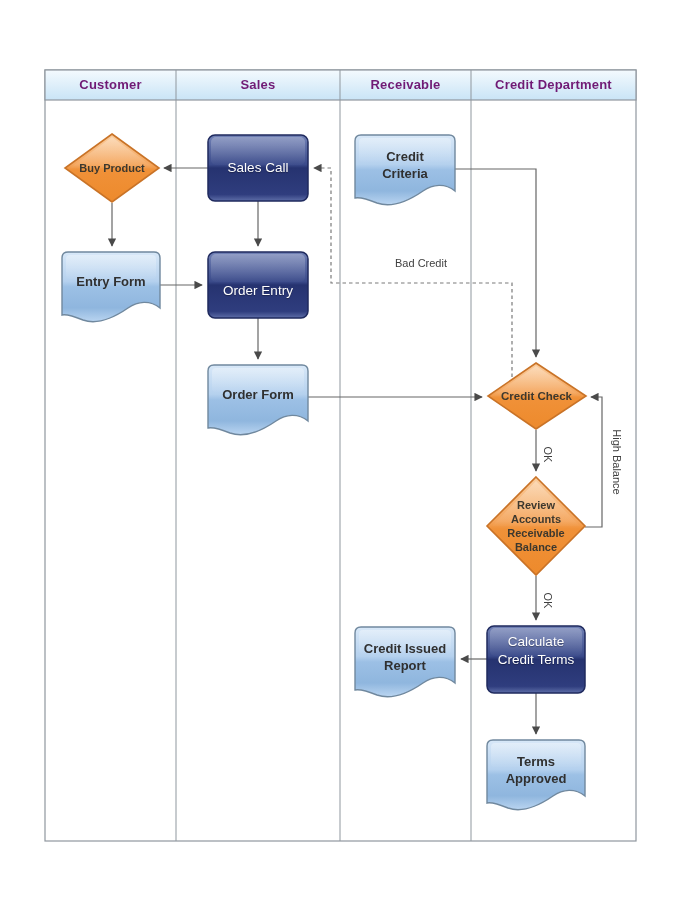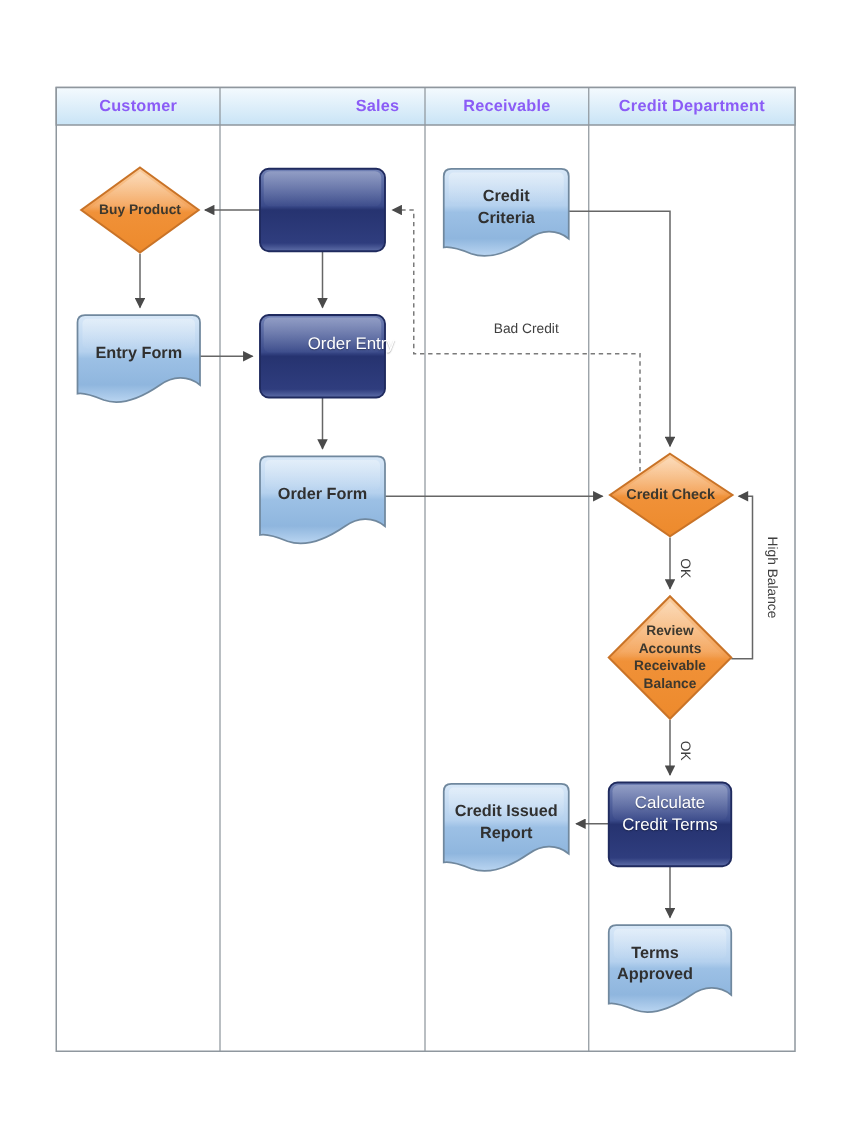--- a/index.html
+++ b/index.html
@@ -10,21 +10,21 @@
     font-family:"Liberation Sans", sans-serif;
     overflow:hidden;
   }
   .canvas svg{position:absolute;left:0;top:0;}
   .lbl{
     position:absolute;
     display:flex;align-items:center;justify-content:center;
     text-align:center;line-height:1.28;
     color:#333333;pointer-events:none;white-space:normal;
   }
-  .hdr{font-size:13px;font-weight:700;color:#8b5cf6;letter-spacing:.2px;}
+  .hdr{font-size:13px;font-weight:700;color:#701a75;letter-spacing:.2px;}
   .proc{color:#ffffff;font-size:13.5px;text-shadow:0 1px 1px rgba(0,0,0,.35);}
   .doc{font-size:13px;color:#303030;font-weight:600;}
   .dec{font-size:11px;color:#3d382e;font-weight:700;}
   .edge{font-size:11px;color:#3f3f3f;}
   .rot{transform:rotate(90deg);}
 </style>
 </head>
 <body>
 
 <div class="canvas">
@@ -138,33 +138,34 @@
       <rect x="359" y="630" width="92" height="24" rx="4" fill="url(#gGlass)" opacity="0.5"></rect>
     </g>
 
     <g>
       <path d="M487,746 Q487,740 493,740 L579,740 Q585,740 585,746 L585,796 C575,788 563,789 553,796 C537,807 522,813 508,808 C498,804 491,802 487,803 Z" fill="url(#gDoc)" stroke="#70889E" stroke-width="1.4"></path>
       <rect x="491" y="743" width="90" height="24" rx="4" fill="url(#gGlass)" opacity="0.5"></rect>
     </g>
   </svg>
 
   <div class="lbl hdr" style="left:45px;top:70px;width:131px;height:30px;">Customer</div>
-  <div class="lbl hdr" style="left:176px;top:70px;width:164px;height:30px;margin-left:44px;">Sales</div>
+  <div class="lbl hdr" style="left:176px;top:70px;width:164px;height:30px;">Sales</div>
   <div class="lbl hdr" style="left:340px;top:70px;width:131px;height:30px;">Receivable</div>
   <div class="lbl dec" style="left:64px;top:134px;width:96px;height:68px;">Buy Product</div>
 
   <div class="lbl hdr" style="left:471px;top:70px;width:165px;height:30px;">Credit Department</div>
+  <div class="lbl proc" style="left:208px;top:135px;width:100px;height:66px;">Sales Call</div>
   <div class="lbl doc" style="left:62px;top:252px;width:98px;height:60px;">Entry Form</div>
-  <div class="lbl proc" style="left:208px;top:236px;width:100px;height:78px;padding-left:23px;">Order Entry</div>
+  <div class="lbl proc" style="left:208px;top:252px;width:100px;height:78px;">Order Entry</div>
   <div class="lbl doc" style="left:208px;top:365px;width:100px;height:60px;">Order Form</div>
   <div class="lbl doc" style="left:370px;top:137px;width:70px;height:58px;">Credit Criteria</div>
   <div class="lbl dec" style="left:489px;top:363px;width:95px;height:66px;font-size:11.5px;">Credit Check</div>
   <div class="lbl dec" style="left:503px;top:477px;width:66px;height:98px;">Review Accounts Receivable Balance</div>
   <div class="lbl proc" style="left:491px;top:626px;width:90px;height:49px;">Calculate Credit Terms</div>
   <div class="lbl doc" style="left:360px;top:629px;width:90px;height:58px;">Credit Issued Report</div>
-  <div class="lbl doc" style="left:484px;top:742px;width:80px;height:58px;">Terms Approved</div>
+  <div class="lbl doc" style="left:496px;top:742px;width:80px;height:58px;">Terms Approved</div>
 
   <div class="lbl edge" style="left:380px;top:256px;width:82px;height:14px;">Bad Credit</div>
   <div class="lbl edge rot" style="left:534px;top:448px;width:26px;height:13px;">OK</div>
   <div class="lbl edge rot" style="left:534px;top:594px;width:26px;height:13px;">OK</div>
   <div class="lbl edge rot" style="left:576px;top:455px;width:82px;height:14px;">High Balance</div>
 
 </div>
 
 </body></html>

